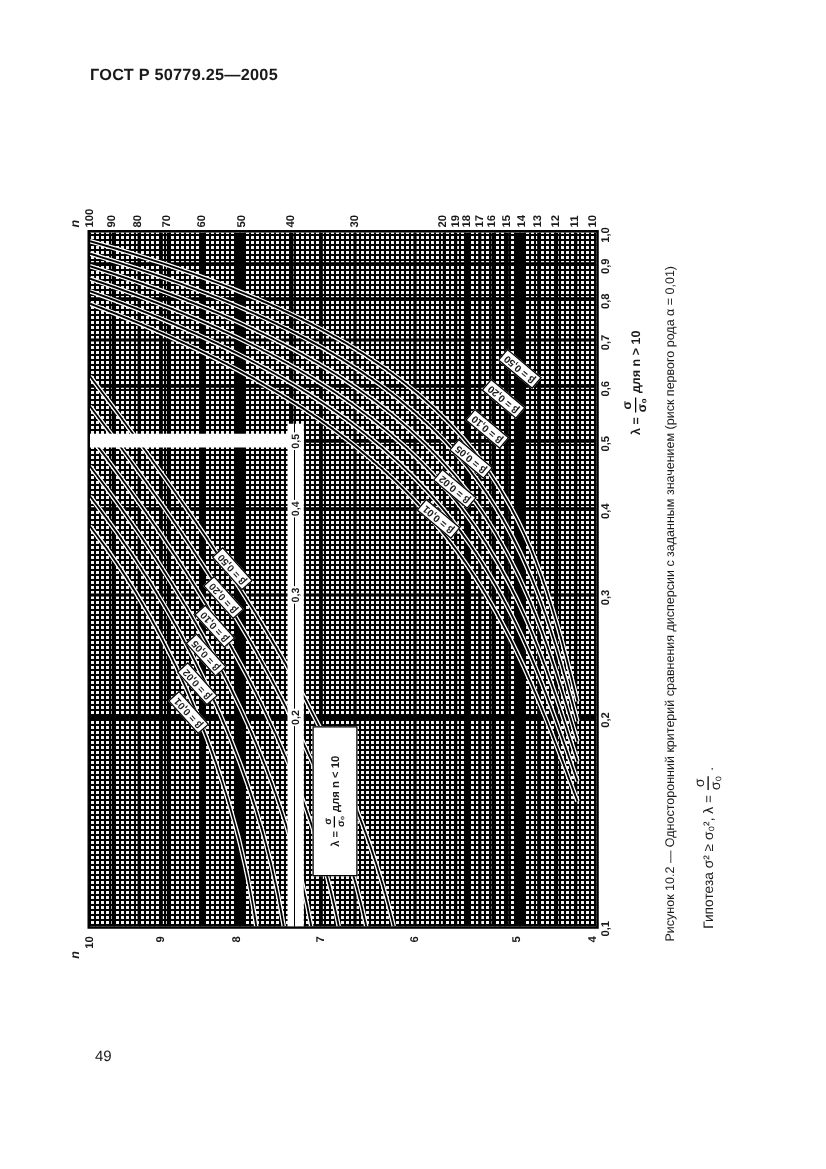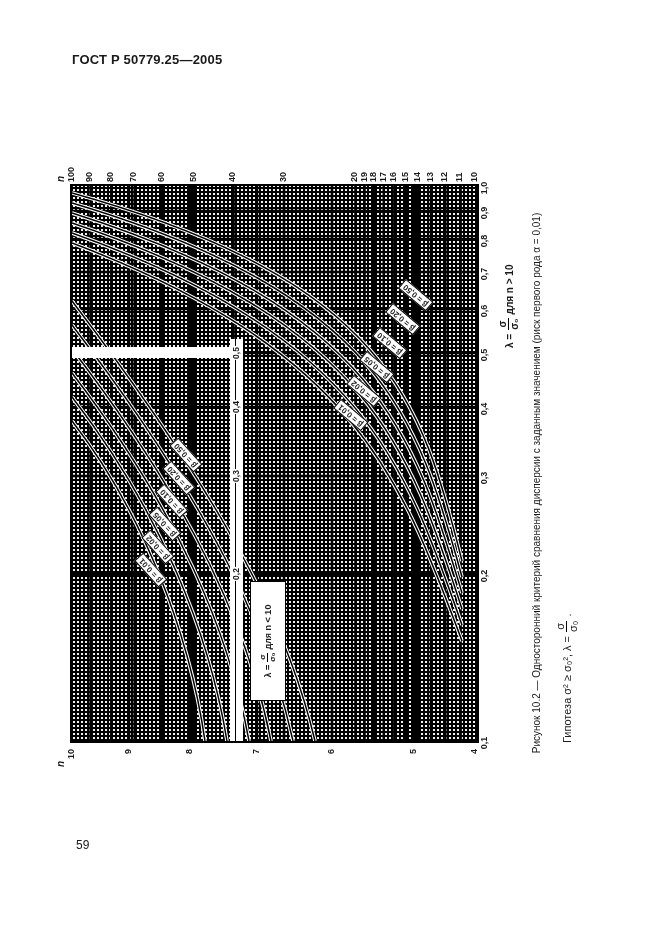--- a/index.html
+++ b/index.html
@@ -45,21 +45,21 @@
   .caption{position:absolute;left:0;top:476px;width:640px;text-align:center;
            font-size:10px;white-space:nowrap;}
   .hypo{position:absolute;left:60px;top:500px;font-size:11px;
         display:flex;align-items:center;gap:4px;white-space:nowrap;}
   .sf{font-size:8px;}
 </style>
 </head>
 <body>
 
 <div class="abs hdr" style="left:72px;top:52px">ГОСТ Р 50779.25—2005</div>
-<div class="abs pagenum" style="left:76px;top:838px">59</div>
+<div class="abs pagenum" style="left:76px;top:838px">49</div>
 
 <div class="fig-outer">
 <div class="fig">
 
   <div class="axisn" style="left:36px;top:0px">n</div>
   <div class="axisn" style="left:621px;top:0px">n</div>
 
   <div class="tick r" style="left:34px;top:11px">10</div>
   <div class="tick r" style="left:34px;top:68px">9</div>
   <div class="tick r" style="left:34px;top:129px">8</div>

